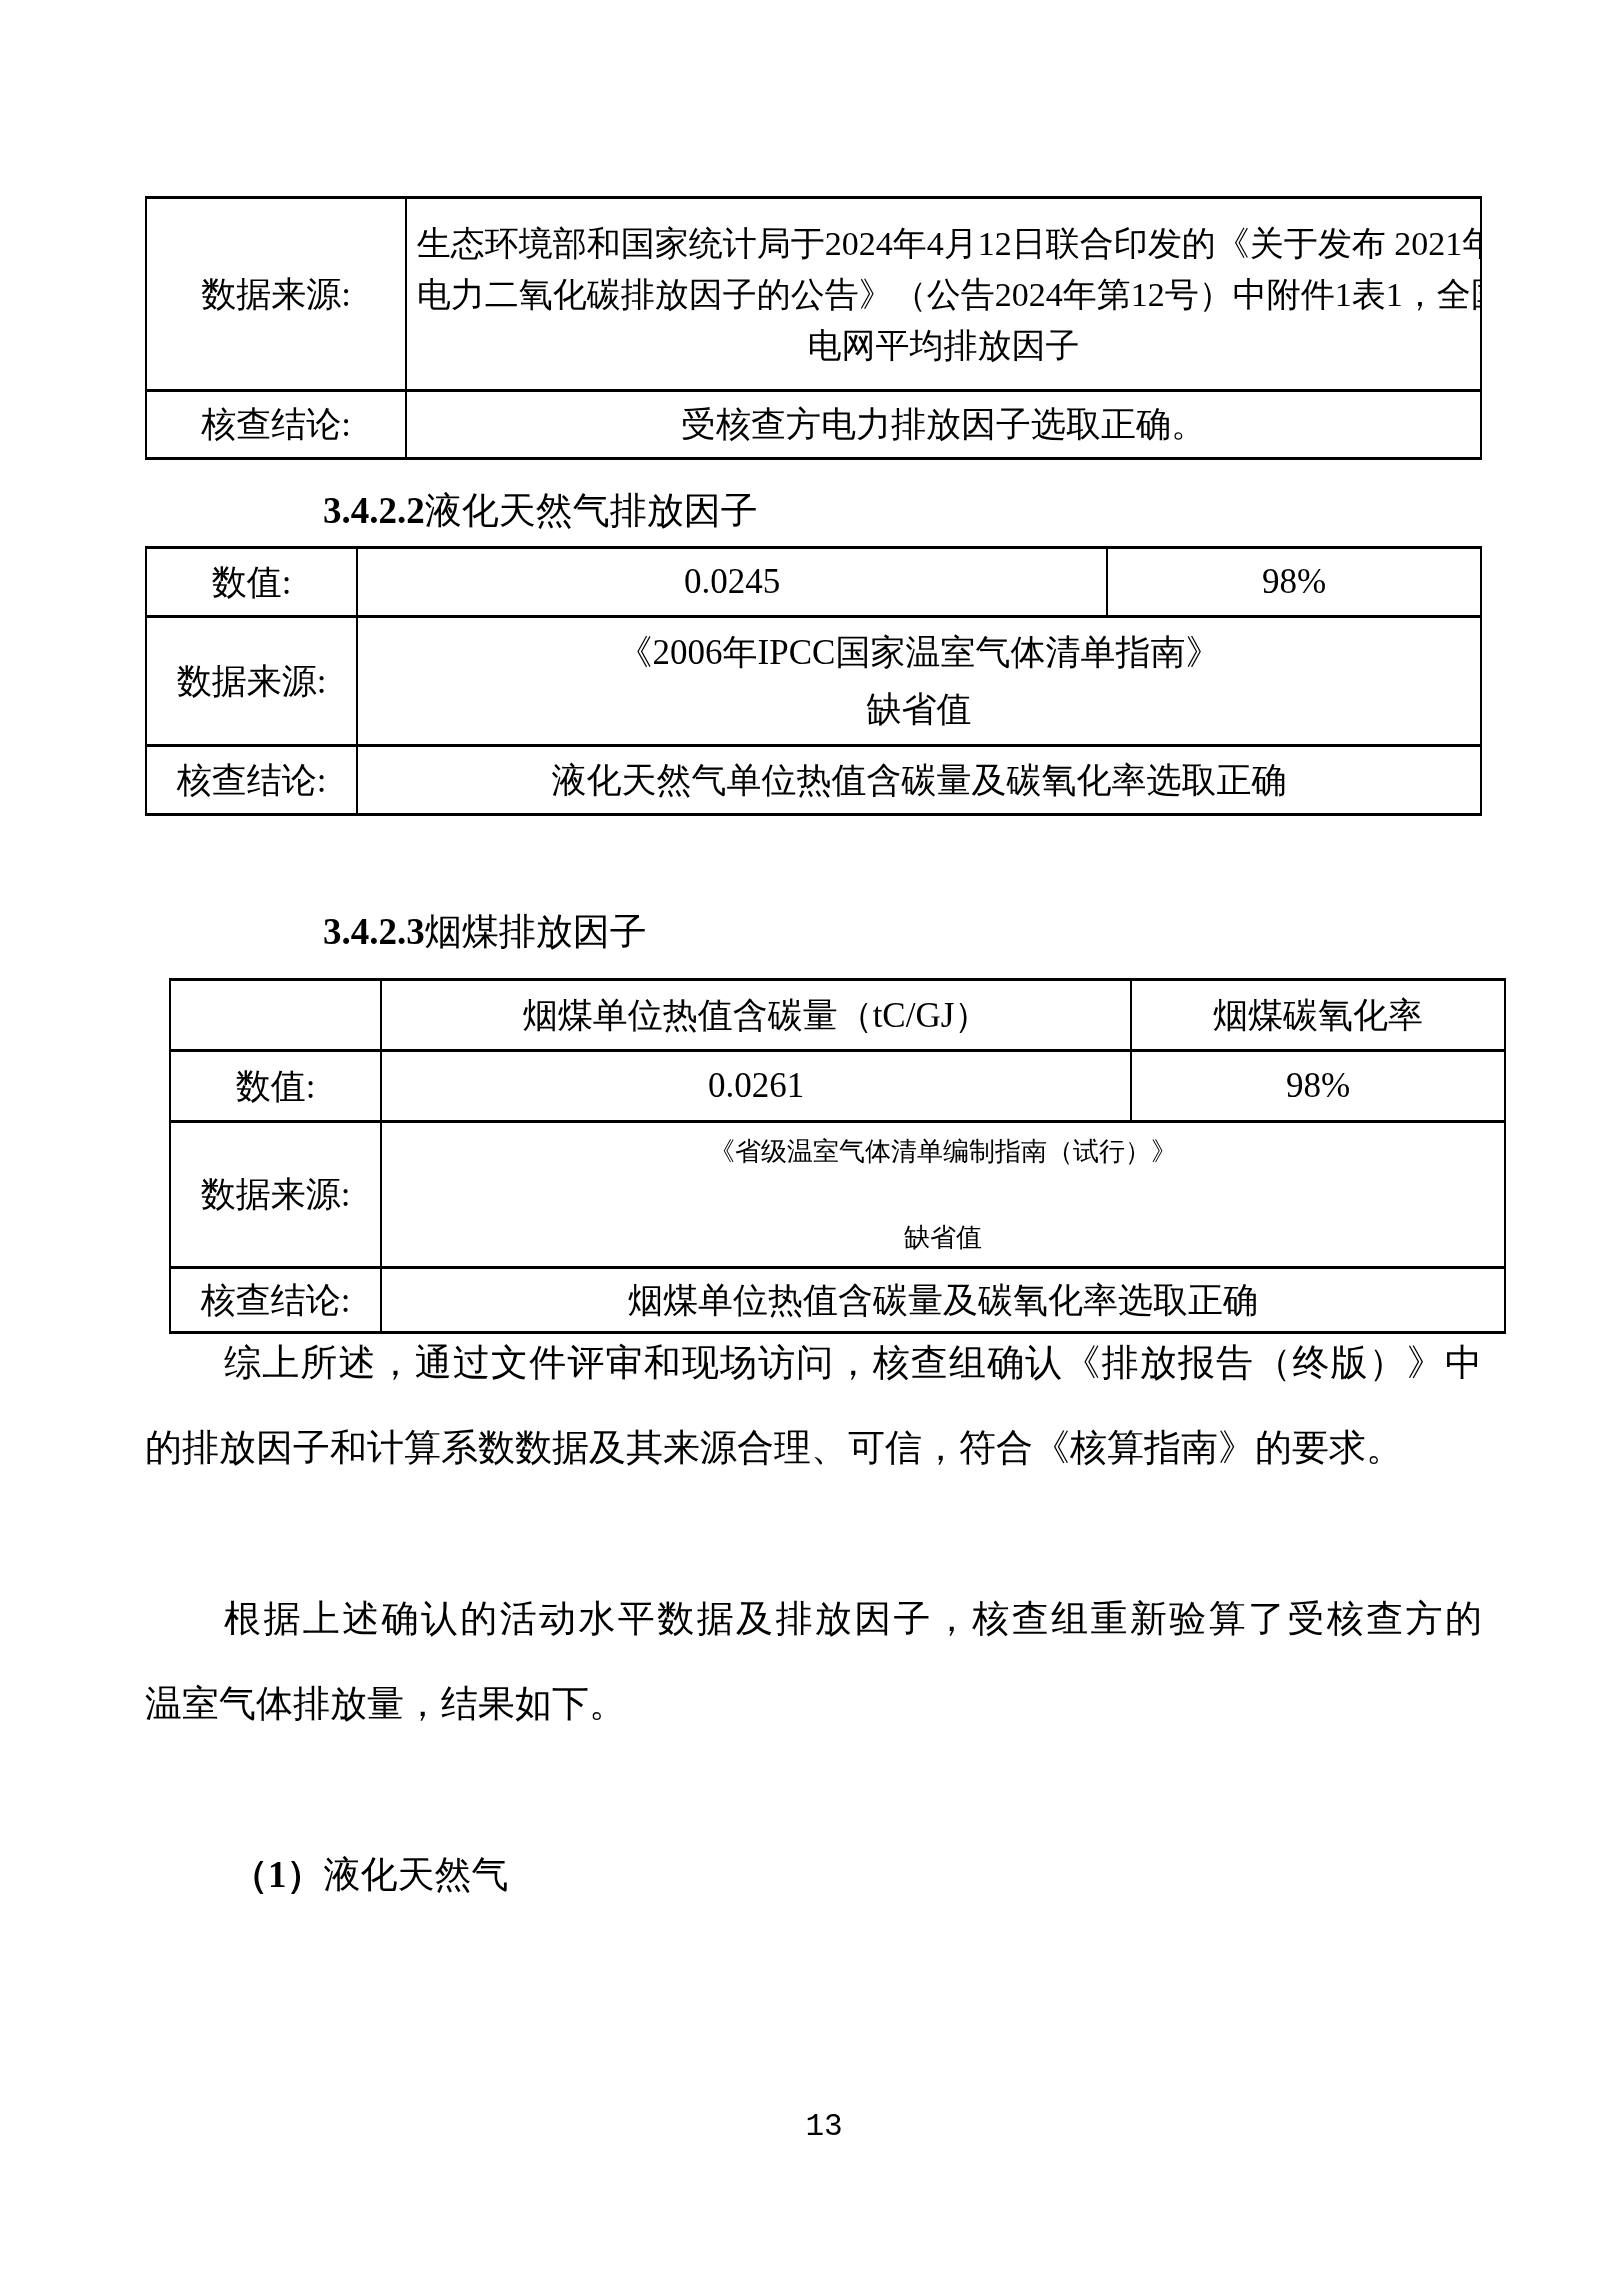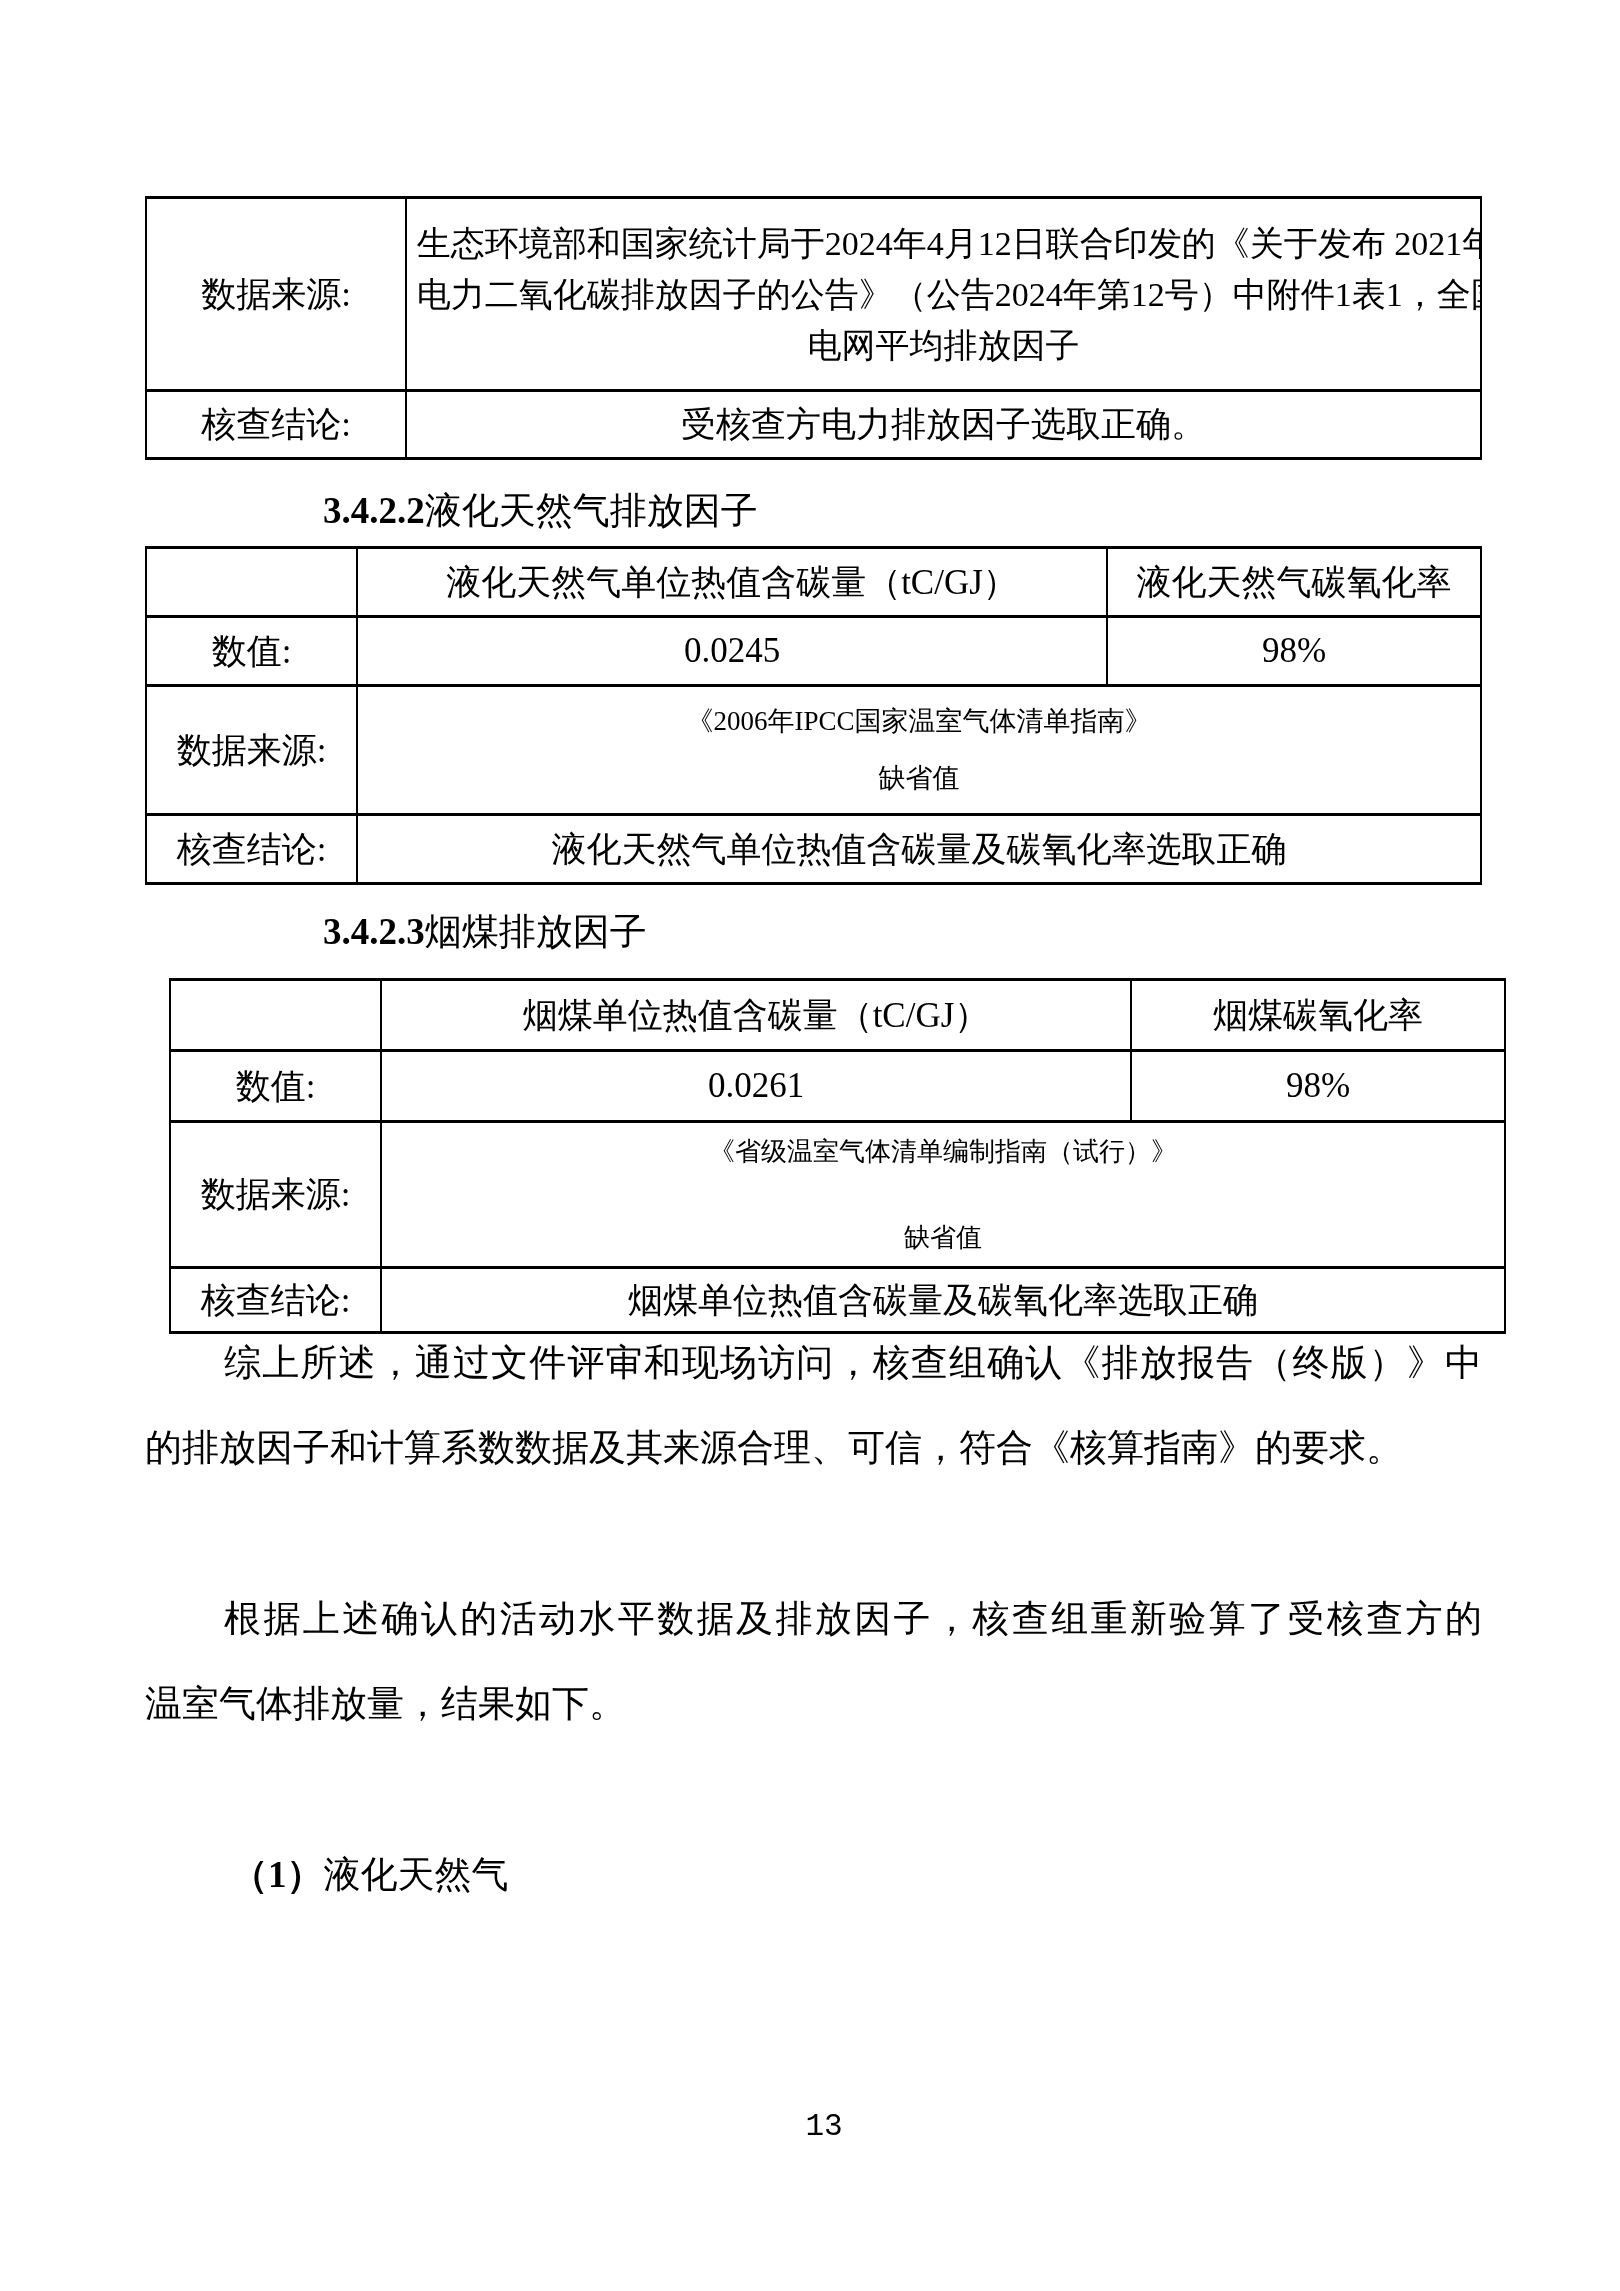--- a/index.html
+++ b/index.html
@@ -24,21 +24,21 @@
     border:2px solid #000;
     border-top-width:3.9px;
     border-bottom-width:3.9px;
     text-align:center;
     vertical-align:middle;
     font-size:35px;
     padding:0 9.8px;
     overflow:hidden;
   }
   .cell-lines div{white-space:nowrap;font-size:34px;line-height:51px;}
-  .src-lines div{white-space:nowrap;font-size:27px;line-height:57px;text-align:center;}
+  .src-lines div{white-space:nowrap;font-size:35px;line-height:57px;text-align:center;}
   .src-lines-lg div{white-space:nowrap;font-size:26px;line-height:57px;}
   .src-lines-lg div + div{margin-top:29px;}
 
   
   .para{font-size:37px;line-height:85px;}
   .para .full{text-align:justify;text-align-last:justify;}
   .para .last{text-align:left;}
   .para .first{text-indent:79px;}
   .heading{font-size:37px;line-height:85px;white-space:nowrap;}
   .heading .h-num{font-weight:bold;}
@@ -86,25 +86,20 @@
   </div>
 
   <div class="abs" style="top:546px;">
     <table class="doc">
       <colgroup>
           <col style="width:211px">
           <col style="width:750px">
           <col>
         </colgroup>
       <tbody>
-          <tr style="height:69px;">
-        <td></td>
-        <td>液化天然气单位热值含碳量（tC/GJ）</td>
-        <td>液化天然气碳氧化率</td>
-      </tr>
       <tr style="height:69px;">
         <td>数值:</td>
         <td>0.0245</td>
         <td>98%</td>
       </tr>
       <tr style="height:129px;">
         <td>数据来源:</td>
         <td colspan="2">
           <div class="src-lines">
             <div>《2006年IPCC国家温室气体清单指南》</div>

